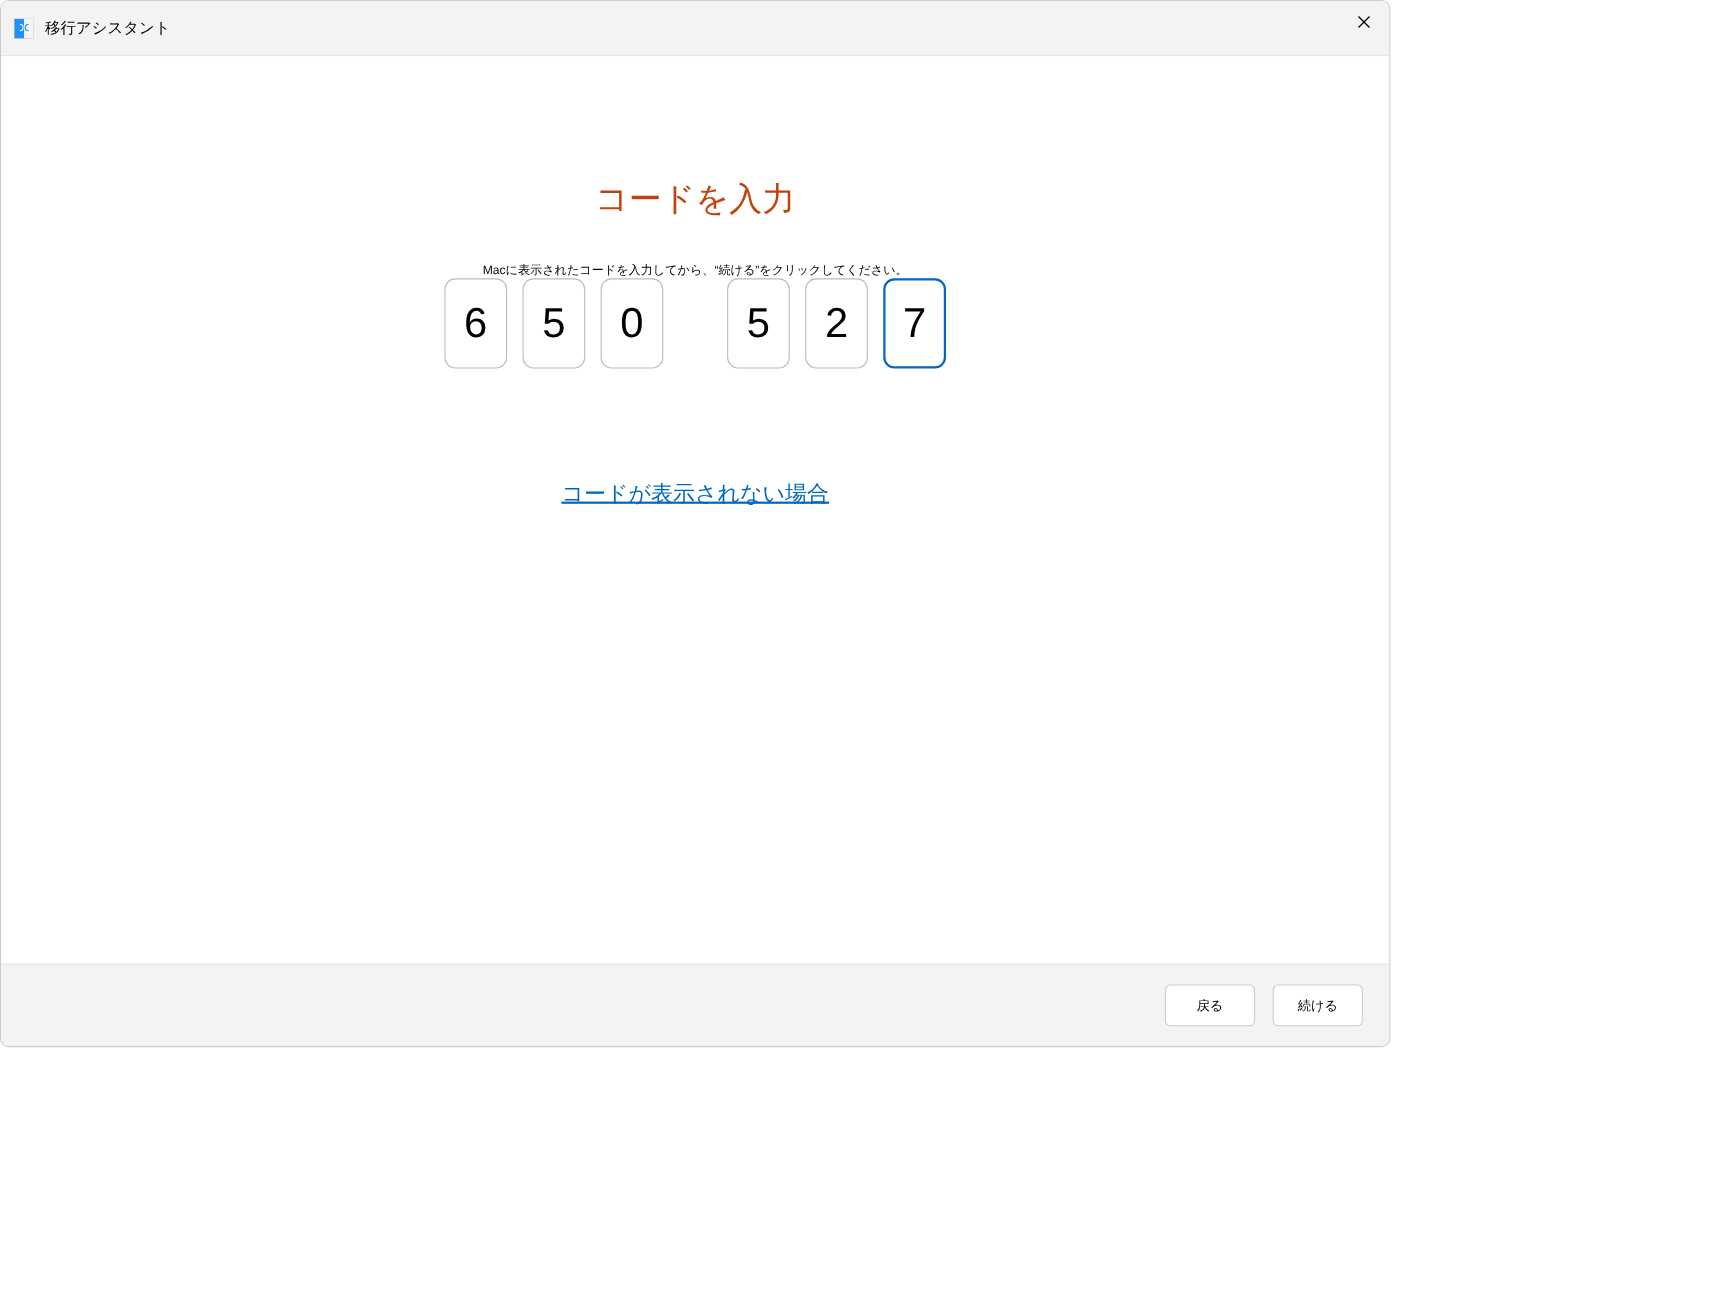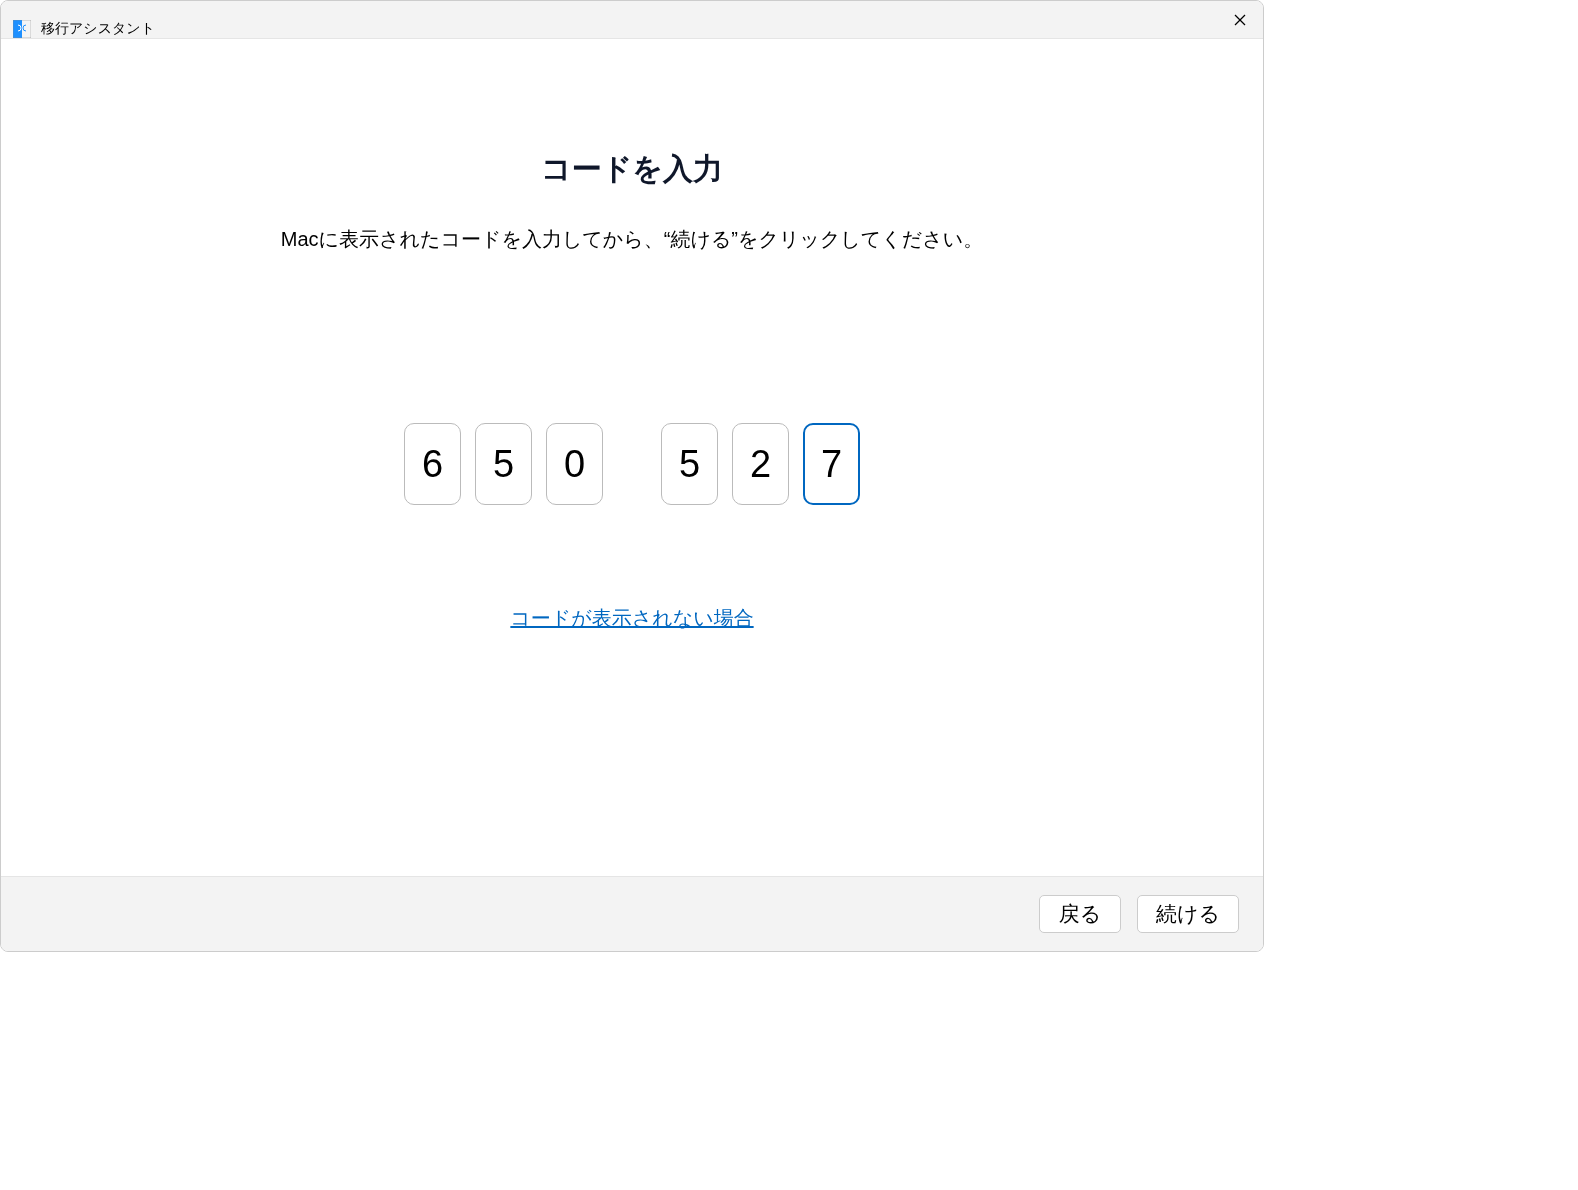--- a/index.html
+++ b/index.html
@@ -13,24 +13,24 @@
       width: 1264px;
       height: 952px;
       border: 1px solid #ccc;
       border-radius: 8px;
       overflow: hidden;
       display: flex;
       flex-direction: column;
       position: relative;
     }
     .titlebar {
-      height: 38px;
+      height: 50px;
       background: #f3f3f3;
       display: flex;
-      align-items: flex-end;
+      align-items: center;
       padding: 0 12px;
       border-bottom: 1px solid #e5e5e5;
       position: relative;
     }
     .titlebar-icon {
       width: 18px;
       height: 18px;
       margin-right: 10px;
       display: flex;
       align-items: center;
@@ -55,28 +55,27 @@
     }
     .main-content {
       flex: 1;
       display: flex;
       flex-direction: column;
       align-items: center;
       padding-top: 110px;
     }
     .heading {
       font-size: 30px;
-      font-weight: 700;
-      color: #0f172a;
+      font-weight: 400;
+      color: #c2410c;
       margin-bottom: 36px;
     }
     .instruction {
-      font-size: 20px;
+      font-size: 11px;
       color: #000;
-      margin-bottom: 170px;
     }
     .code-inputs {
       display: flex;
       gap: 14px;
       margin-bottom: 100px;
     }
     .code-gap {
       width: 30px;
     }
     .code-box {
@@ -113,21 +112,21 @@
       justify-content: flex-end;
       padding: 0 24px;
       gap: 16px;
     }
     .footer-btn {
       min-width: 82px;
       height: 38px;
       background: #fff;
       border: 1px solid #ccc;
       border-radius: 5px;
-      font-size: 21px;
+      font-size: 12px;
       color: #000;
       cursor: pointer;
       padding: 0 18px;
       font-family: Liberation Sans, sans-serif;
     }
   </style>
 </head>
 <body>
 
 <div class="titlebar">

